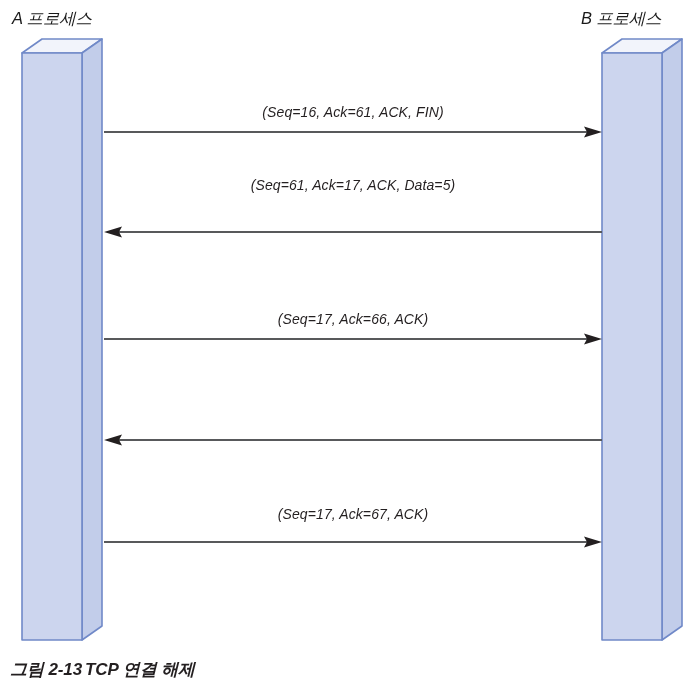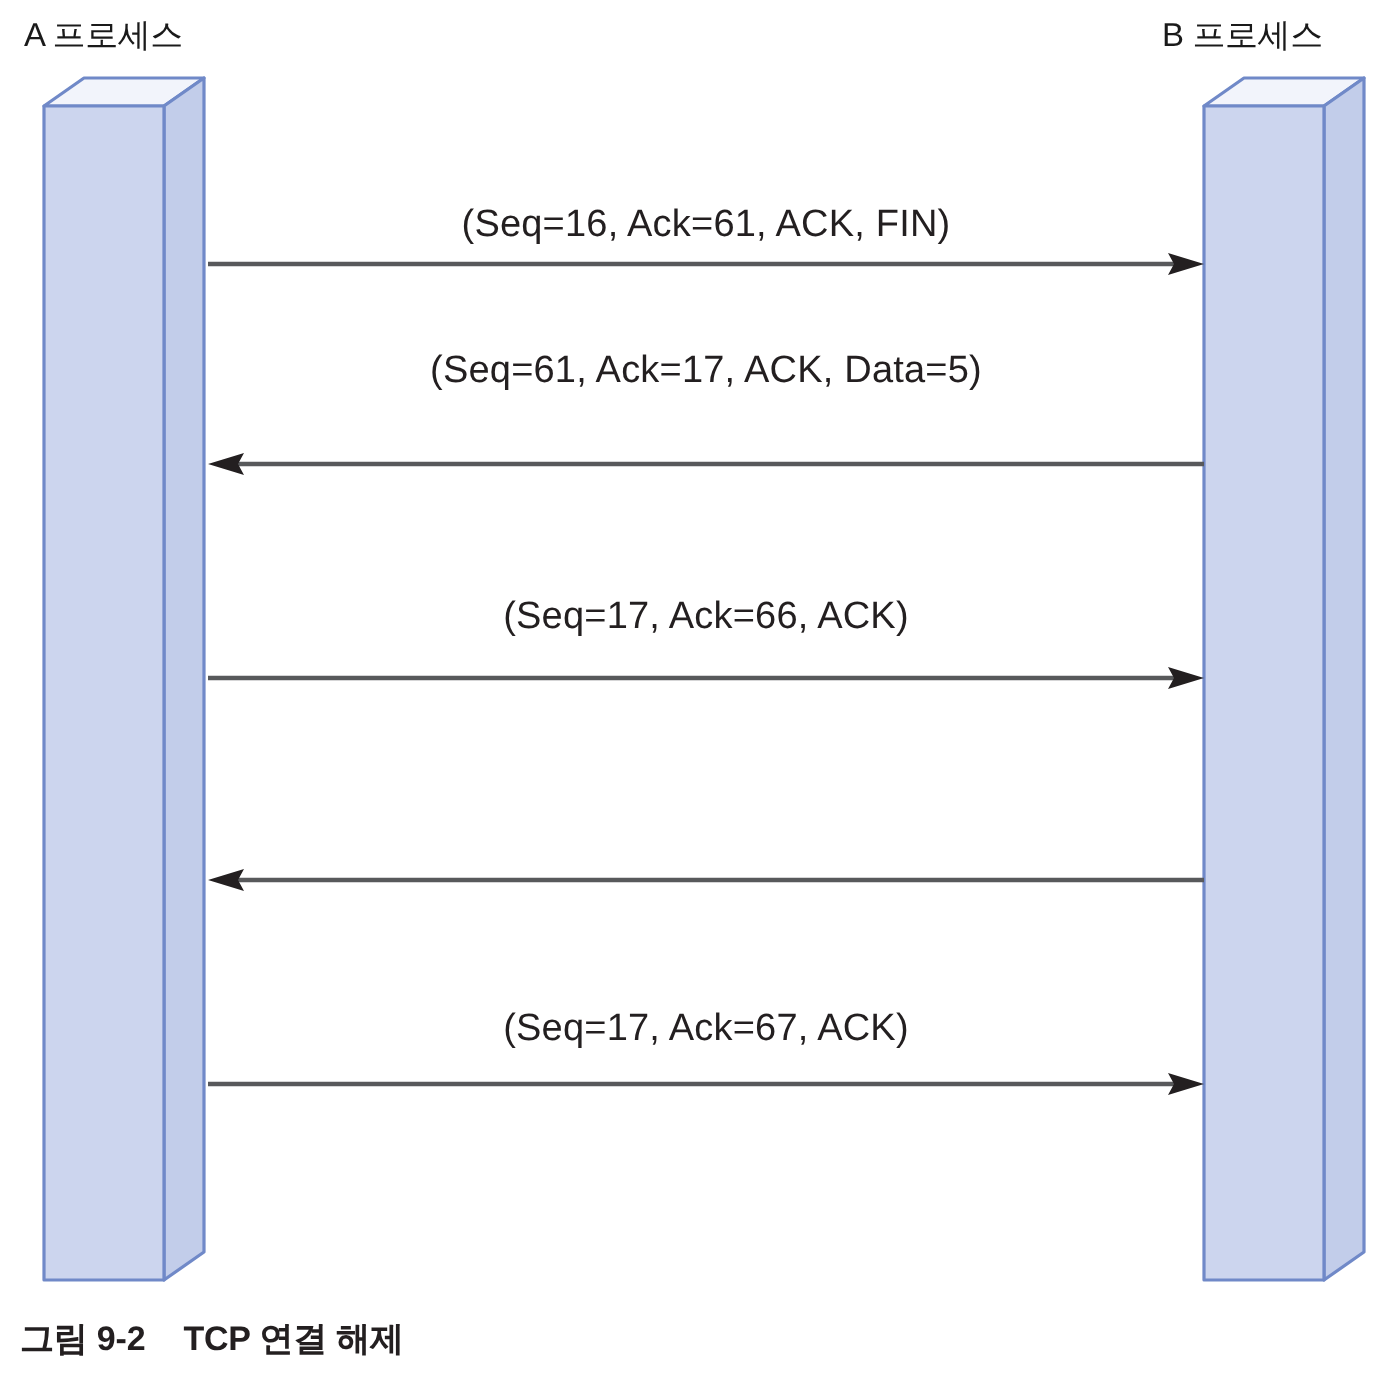--- a/index.html
+++ b/index.html
@@ -12,20 +12,21 @@
     height: 698px;
     font-family: "Liberation Sans", sans-serif;
     color: #231f20;
     overflow: hidden;
   }
 
   #diagram {
     position: relative;
     width: 698px;
     height: 698px;
+    font-style: italic;
   }
 
   
   .proc-label {
     position: absolute;
     font-size: 16.5px;
     font-weight: 400;
     letter-spacing: -0.2px;
     color: #1a1a1a;
     white-space: nowrap;
@@ -54,41 +55,41 @@
     height: 12px;
   }
   .arrow svg { display: block; width: 498px; height: 12px; }
 
   
   .msg {
     position: absolute;
     left: 104px;
     width: 498px;
     text-align: center;
-    font-size: 19px;
+    font-size: 14px;
     line-height: 25px;
     color: #231f20;
     letter-spacing: 0.1px;
     white-space: nowrap;
   }
   .msg span { display: block; }
 
   
   #caption {
     position: absolute;
     left: 10px;
     top: 661px;
     font-size: 17px;
     line-height: 1.1;
     color: #231f20;
     white-space: nowrap;
     letter-spacing: -0.1px;
   }
   #caption .cap-num { font-weight: 700; }
-  #caption .cap-title { font-weight: 700; margin-left: 19px; }
+  #caption .cap-title { font-weight: 700; margin-left: 3px; }
 </style>
 </head>
 <body>
 
 <div id="diagram">
 
   <div class="proc-label" id="label-a">A 프로세스</div>
 
   <div class="proc-label" id="label-b">B 프로세스</div>
 
@@ -121,21 +122,21 @@
   <div class="msg" style="top:173px">
     <span>(Seq=61, Ack=17, ACK, Data=5)</span>
   </div>
   <div class="arrow" style="top:226px">
     <svg viewBox="0 0 498 12">
       <line x1="12" y1="6" x2="498" y2="6" stroke="#58595b" stroke-width="2.2"></line>
       <polygon points="0,6 18,0.5 15,6 18,11.5" fill="#231f20"></polygon>
     </svg>
   </div>
 
-  <div class="msg" style="top:296px">
+  <div class="msg" style="top:307px">
     <span>(Seq=17, Ack=66, ACK)</span>
   </div>
   <div class="arrow" style="top:333px">
     <svg viewBox="0 0 498 12">
       <line x1="0" y1="6" x2="486" y2="6" stroke="#58595b" stroke-width="2.2"></line>
       <polygon points="498,6 480,0.5 483,6 480,11.5" fill="#231f20"></polygon>
     </svg>
   </div>
 
   <div class="arrow" style="top:434px">
@@ -149,16 +150,16 @@
     <span>(Seq=17, Ack=67, ACK)</span>
   </div>
   <div class="arrow" style="top:536px">
     <svg viewBox="0 0 498 12">
       <line x1="0" y1="6" x2="486" y2="6" stroke="#58595b" stroke-width="2.2"></line>
       <polygon points="498,6 480,0.5 483,6 480,11.5" fill="#231f20"></polygon>
     </svg>
   </div>
 
   <div id="caption">
-    <span class="cap-num">그림 9-2</span><span class="cap-title">TCP 연결 해제</span>
+    <span class="cap-num">그림 2-13</span><span class="cap-title">TCP 연결 해제</span>
   </div>
 
 </div>
 
 </body></html>

